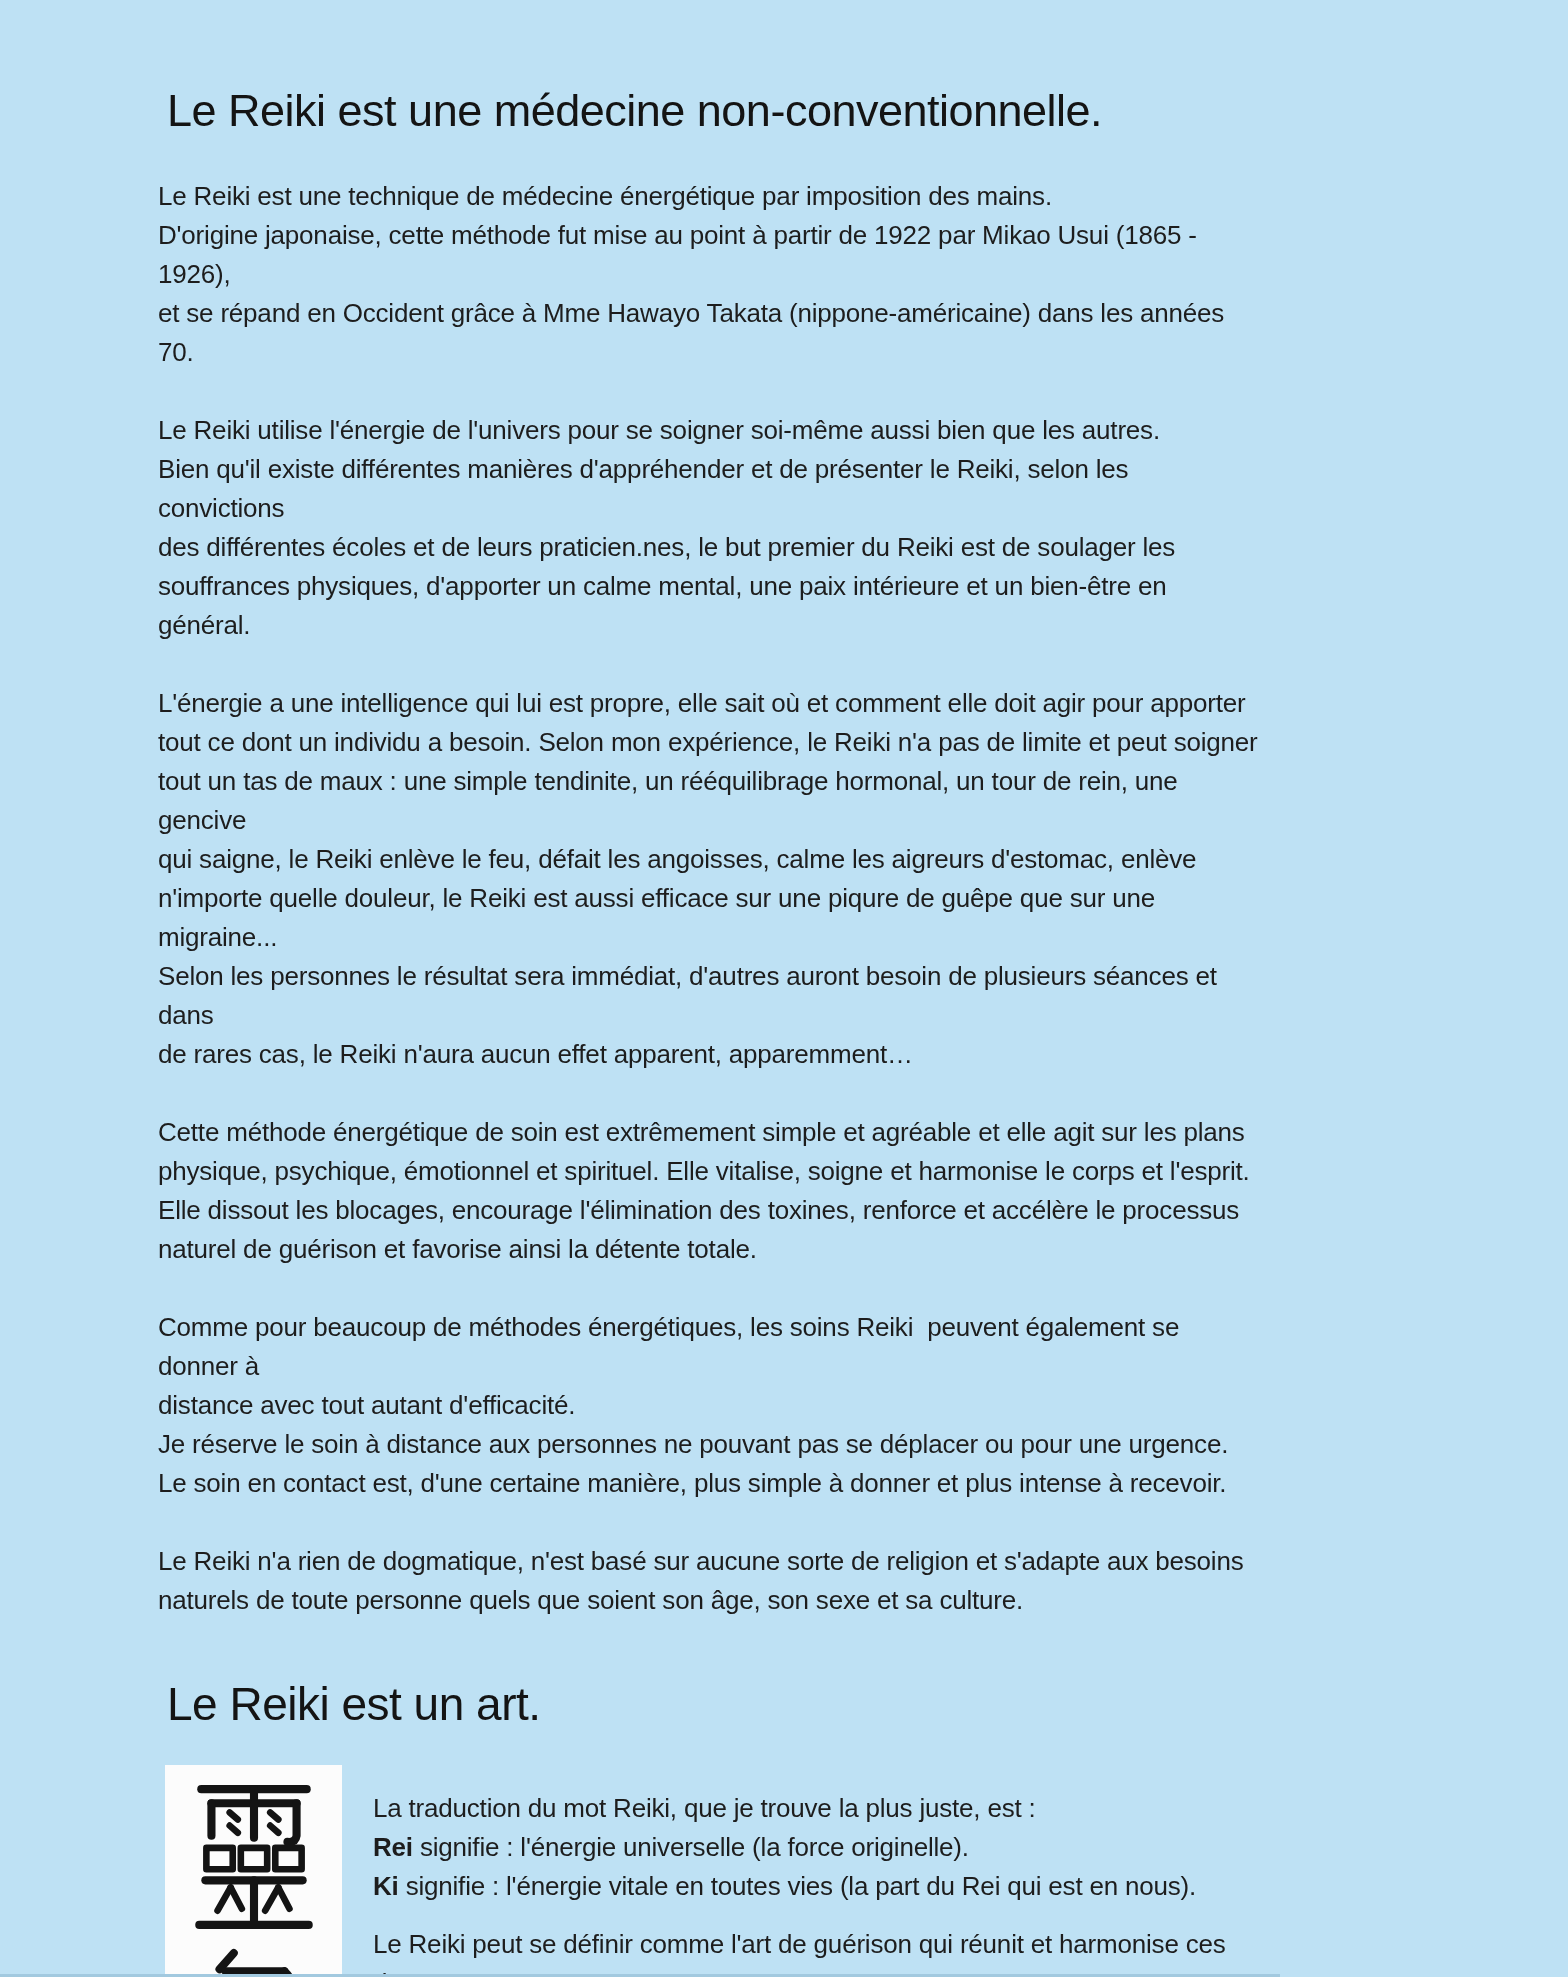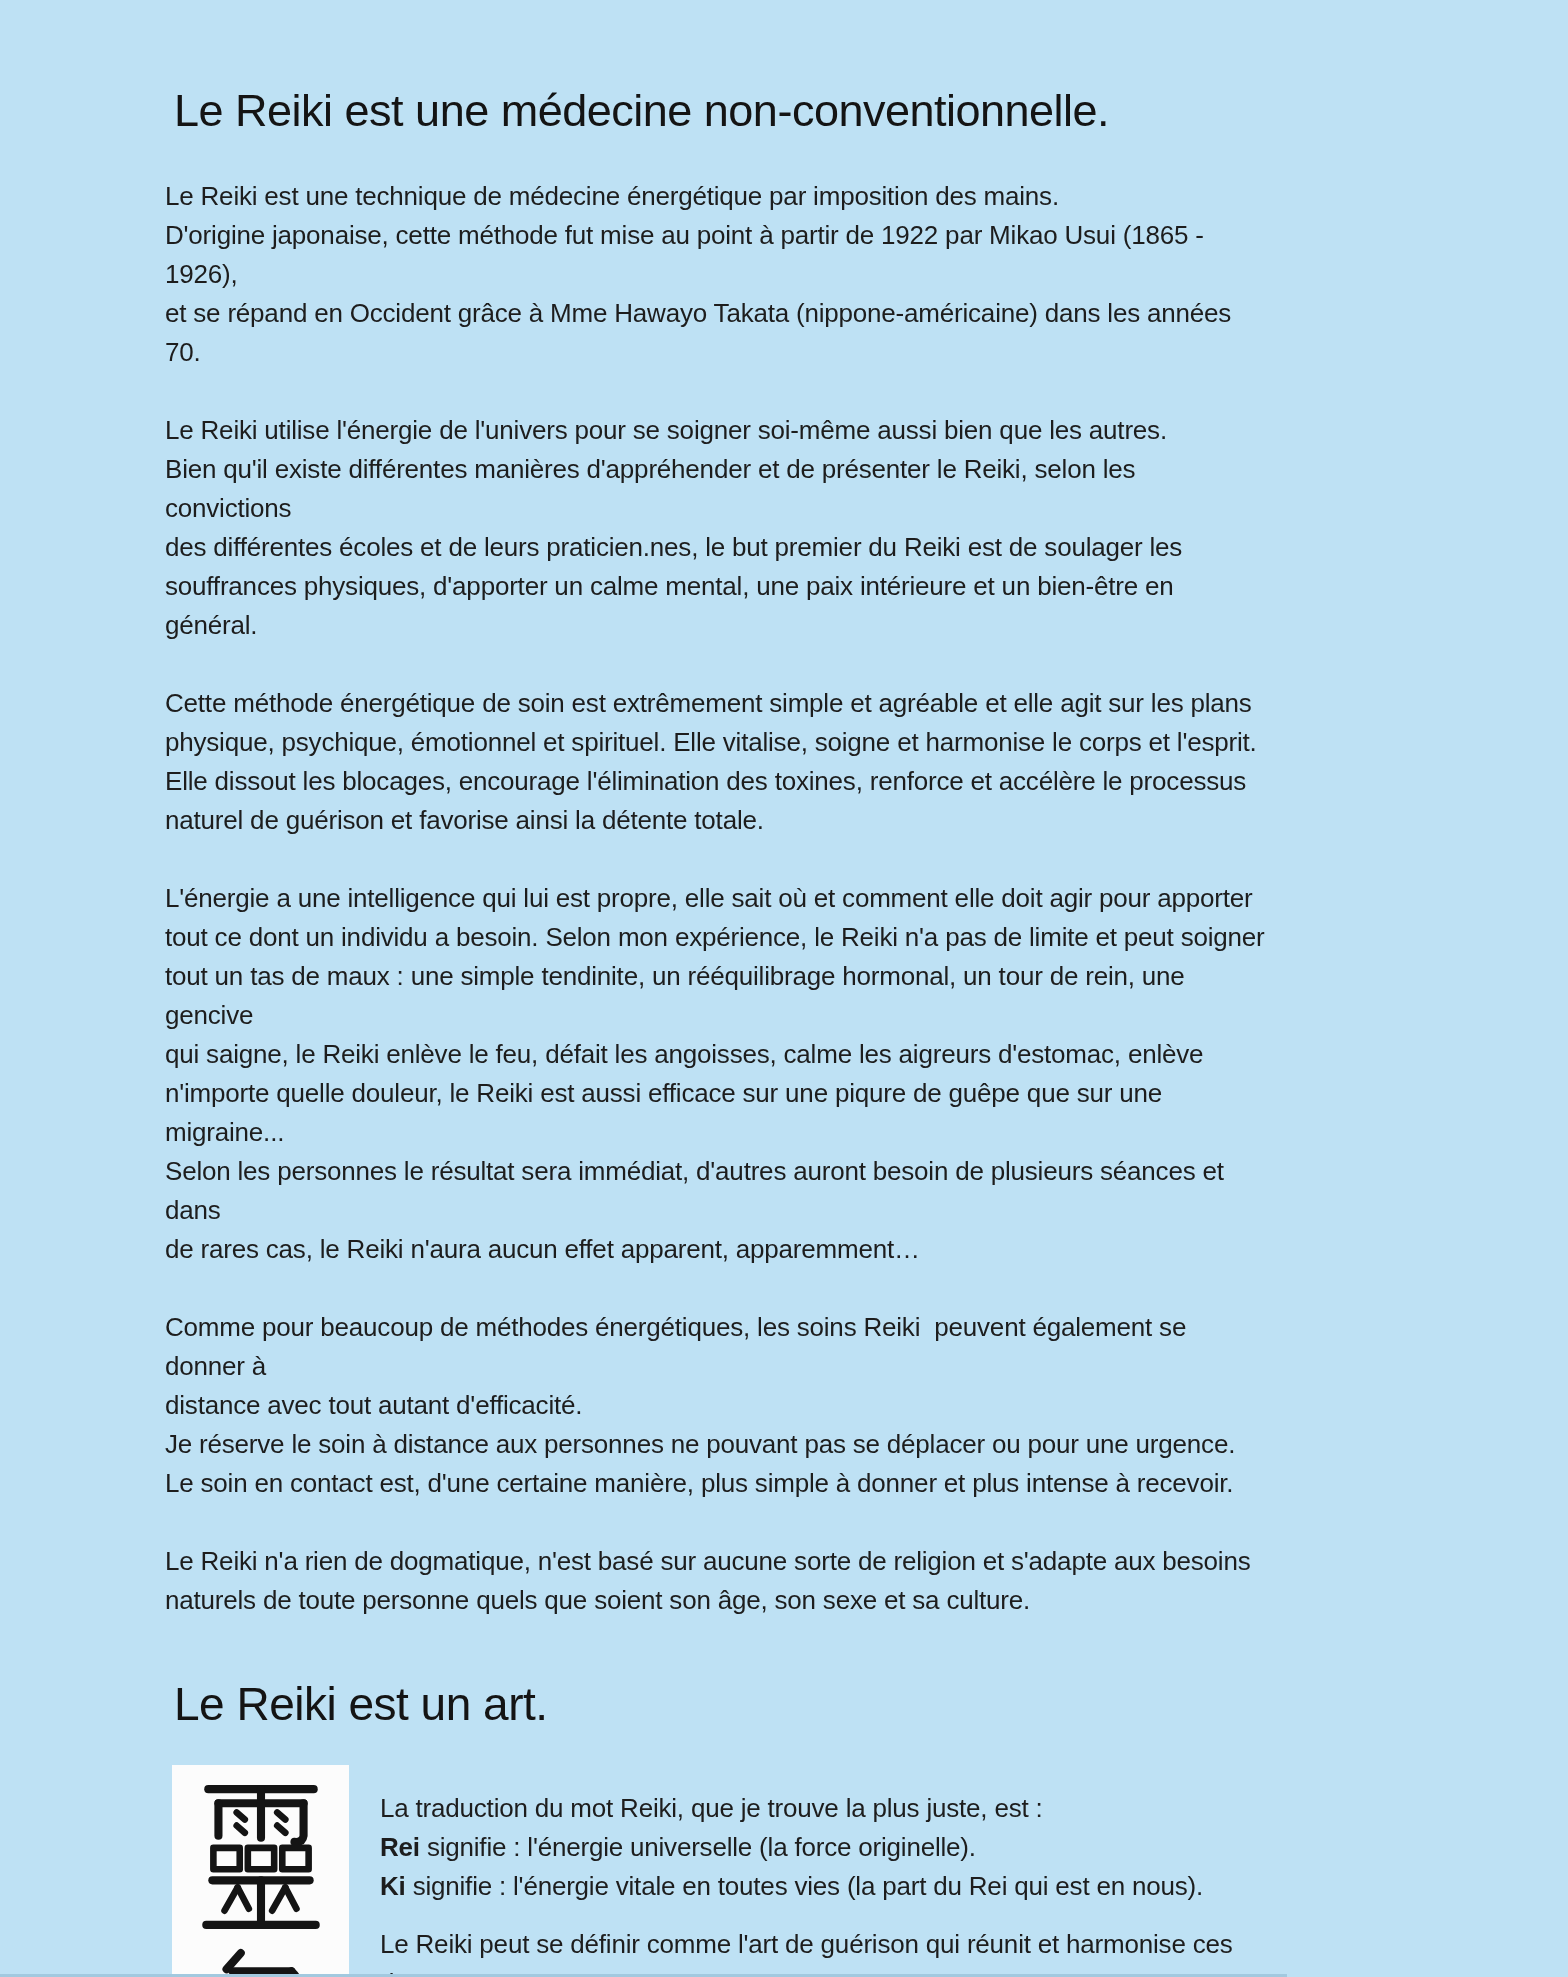--- a/index.html
+++ b/index.html
@@ -7,21 +7,20 @@
     font-family: "Liberation Sans", sans-serif;
     background: #bee1f4;
   }
   .page {
     position: relative;
     width: 1280px;
     height: 1977px;
     background: #bee1f4;
     color: #1d1d1d;
     overflow: hidden;
-    padding-left: 7px;
   }
   h1.doc-title {
     margin: 84px 0 0 167px;
     font-size: 45px;
     line-height: 54px;
     font-weight: 400;
     color: #141414;
     letter-spacing: -0.5px;
   }
   p.body {
@@ -93,31 +92,31 @@
 
   <h1 class="doc-title">Le Reiki est une médecine non-conventionnelle.</h1>
 
   <p class="body">Le Reiki est une technique de médecine énergétique par imposition des mains.
 D'origine japonaise, cette méthode fut mise au point à partir de 1922 par Mikao Usui (1865 - 1926),
 et se répand en Occident grâce à Mme Hawayo Takata (nippone-américaine) dans les années 70.</p>
   <p class="body">Le Reiki utilise l'énergie de l'univers pour se soigner soi-même aussi bien que les autres.
 Bien qu'il existe différentes manières d'appréhender et de présenter le Reiki, selon les convictions
 des différentes écoles et de leurs praticien.nes, le but premier du Reiki est de soulager les
 souffrances physiques, d'apporter un calme mental, une paix intérieure et un bien-être en général.</p>
-  <p class="body">Cette méthode énergétique de soin est extrêmement simple et agréable et elle agit sur les plans
-physique, psychique, émotionnel et spirituel. Elle vitalise, soigne et harmonise le corps et l'esprit.
-Elle dissout les blocages, encourage l'élimination des toxines, renforce et accélère le processus
-naturel de guérison et favorise ainsi la détente totale.</p>
   <p class="body">L'énergie a une intelligence qui lui est propre, elle sait où et comment elle doit agir pour apporter
 tout ce dont un individu a besoin. Selon mon expérience, le Reiki n'a pas de limite et peut soigner
 tout un tas de maux : une simple tendinite, un rééquilibrage hormonal, un tour de rein, une gencive
 qui saigne, le Reiki enlève le feu, défait les angoisses, calme les aigreurs d'estomac, enlève
 n'importe quelle douleur, le Reiki est aussi efficace sur une piqure de guêpe que sur une migraine...
 Selon les personnes le résultat sera immédiat, d'autres auront besoin de plusieurs séances et dans
 de rares cas, le Reiki n'aura aucun effet apparent, apparemment…</p>
+  <p class="body">Cette méthode énergétique de soin est extrêmement simple et agréable et elle agit sur les plans
+physique, psychique, émotionnel et spirituel. Elle vitalise, soigne et harmonise le corps et l'esprit.
+Elle dissout les blocages, encourage l'élimination des toxines, renforce et accélère le processus
+naturel de guérison et favorise ainsi la détente totale.</p>
   <p class="body">Comme pour beaucoup de méthodes énergétiques, les soins Reiki  peuvent également se donner à
 distance avec tout autant d'efficacité.
 Je réserve le soin à distance aux personnes ne pouvant pas se déplacer ou pour une urgence.
 Le soin en contact est, d'une certaine manière, plus simple à donner et plus intense à recevoir.</p>
   <p class="body">Le Reiki n'a rien de dogmatique, n'est basé sur aucune sorte de religion et s'adapte aux besoins
 naturels de toute personne quels que soient son âge, son sexe et sa culture.</p>
 
   <h2 class="doc-subtitle">Le Reiki est un art.</h2>
 
   <div class="art-row">

